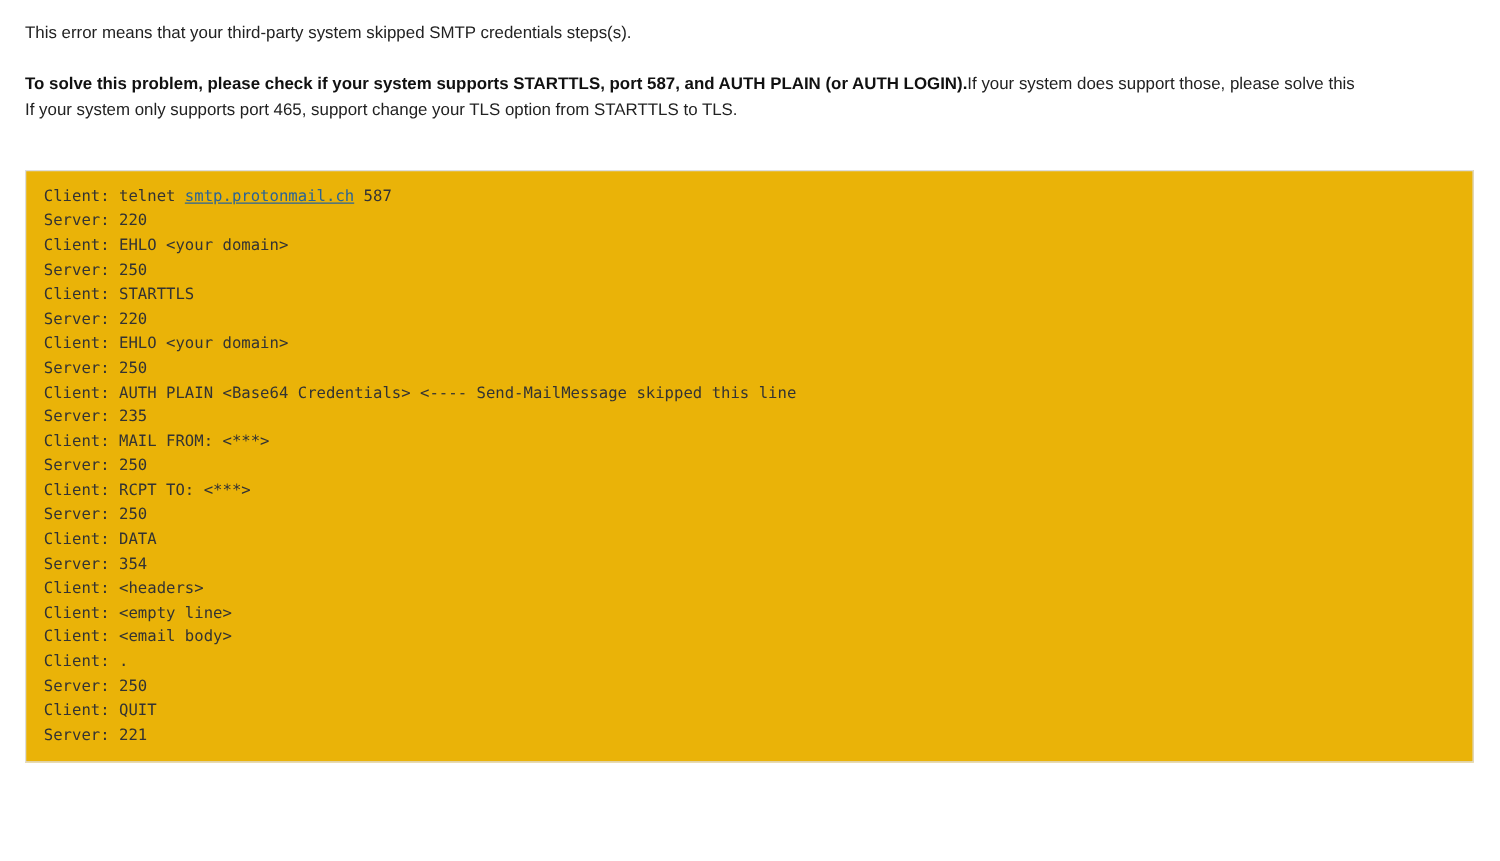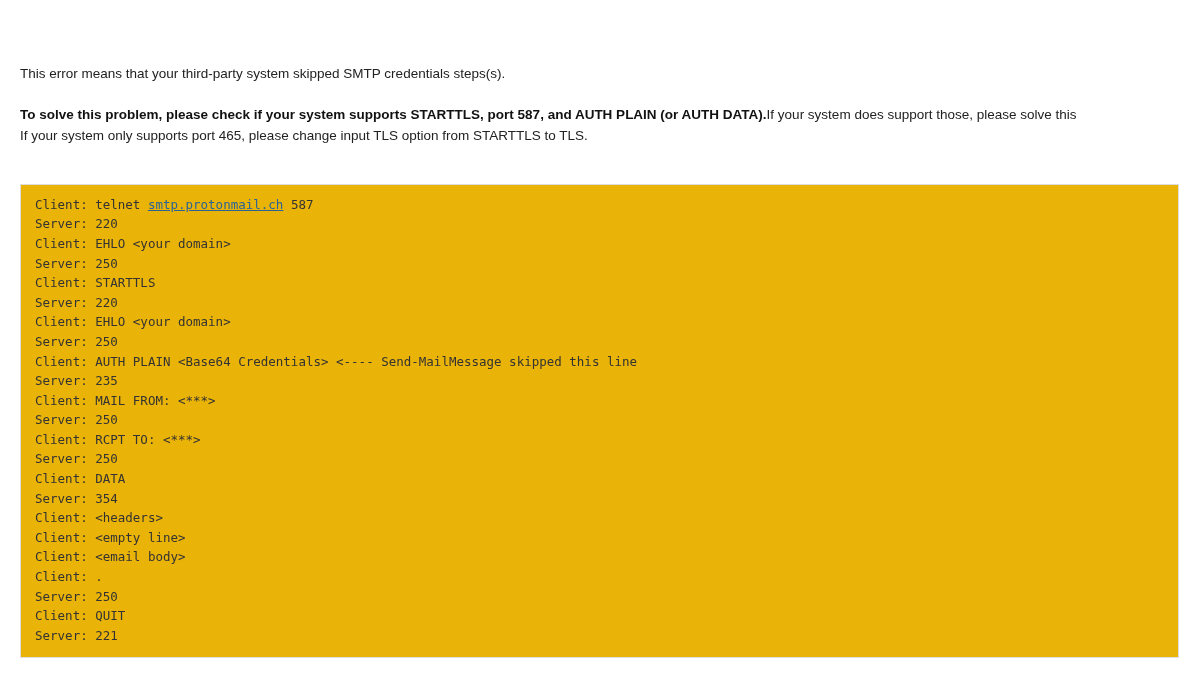--- a/index.html
+++ b/index.html
@@ -10,24 +10,23 @@
   body {
     width: 1200px;
     height: 689px;
     font-family: "Liberation Sans", sans-serif;
     color: #222222;
     font-size: 13.5px;
     line-height: 1.55;
     overflow: hidden;
   }
   .page {
-    padding: 28px 20px 0 20px;
+    padding: 16px 20px 0 20px;
     box-sizing: border-box;
     width: 1200px;
-    margin-top: 36px;
   }
   p.para {
     margin: 0 0 0 0;
     font-size: 13.5px;
     color: #222222;
   }
   .strong {
     font-weight: bold;
     color: #111111;
   }
@@ -74,22 +73,22 @@
 </style>
 </head>
 <body>
 
 <div class="page">
 
   <p class="para lead-line">This error means that your third-party system skipped SMTP credentials steps(s).</p>
 
   <div class="spacer-lg"></div>
 
-  <p class="para mixed-line"><span class="strong">To solve this problem, please check if your system supports STARTTLS, port 587, and AUTH PLAIN (or AUTH DATA).</span><span>If your system does support those, please solve this</span></p>
-  <p class="para">If your system only supports port 465, please change input TLS option from STARTTLS to TLS.</p>
+  <p class="para mixed-line"><span class="strong">To solve this problem, please check if your system supports STARTTLS, port 587, and AUTH PLAIN (or AUTH LOGIN).</span><span>If your system does support those, please solve this</span></p>
+  <p class="para">If your system only supports port 465, support change your TLS option from STARTTLS to TLS.</p>
 
   <div class="spacer-lg"></div>
 
 
   <div class="code-box">
     <div class="code-line"><span>Client: telnet </span><a class="link" href="#">smtp.protonmail.ch</a><span> 587</span></div>
     <pre class="code"><span class="code-line">Server: 220</span><span class="code-line">Client: EHLO &lt;your domain&gt;</span><span class="code-line">Server: 250</span><span class="code-line">Client: STARTTLS</span><span class="code-line">Server: 220</span><span class="code-line">Client: EHLO &lt;your domain&gt;</span><span class="code-line">Server: 250</span><span class="code-line">Client: AUTH PLAIN &lt;Base64 Credentials&gt; &lt;---- Send-MailMessage skipped this line</span><span class="code-line">Server: 235</span><span class="code-line">Client: MAIL FROM: &lt;***&gt;</span><span class="code-line">Server: 250</span><span class="code-line">Client: RCPT TO: &lt;***&gt;</span><span class="code-line">Server: 250</span><span class="code-line">Client: DATA</span><span class="code-line">Server: 354</span><span class="code-line">Client: &lt;headers&gt;</span><span class="code-line">Client: &lt;empty line&gt;</span><span class="code-line">Client: &lt;email body&gt;</span><span class="code-line">Client: .</span><span class="code-line">Server: 250</span><span class="code-line">Client: QUIT</span><span class="code-line">Server: 221</span></pre>
   </div>
 
 </div>

